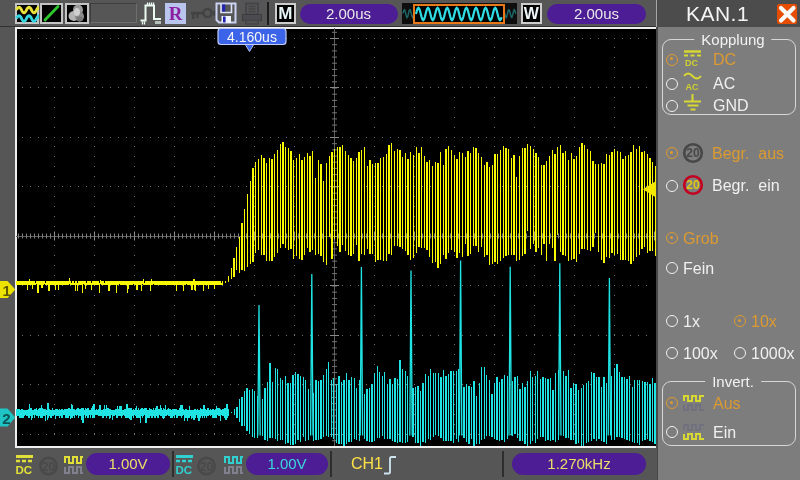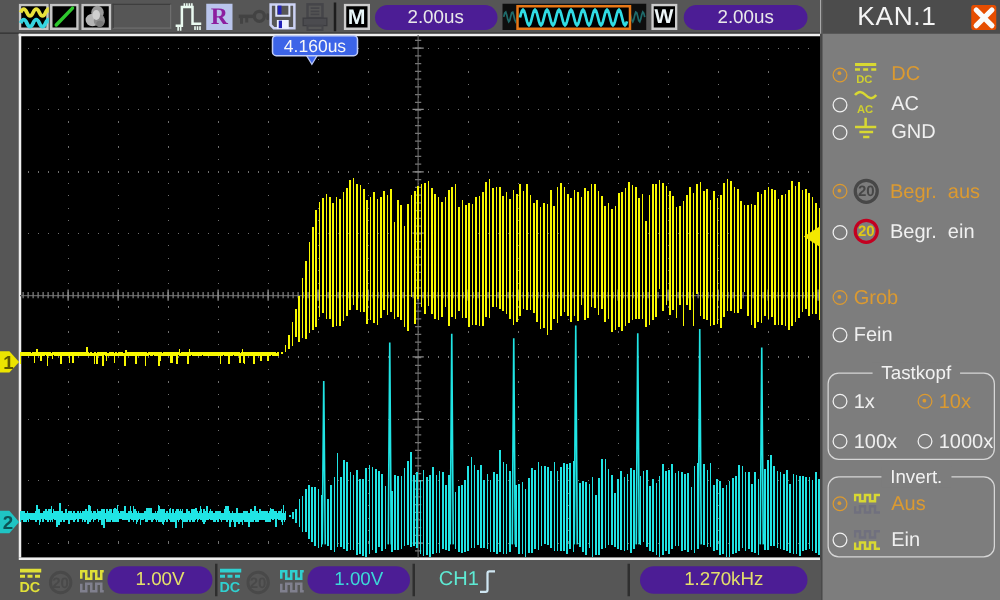--- a/index.html
+++ b/index.html
@@ -107,20 +107,23 @@
 <div class="abs" style="left:656px;top:0;width:1.5px;height:480px;background:#474747;"></div>
 <div class="abs" style="left:655.5px;top:0;width:1.5px;height:27px;background:#a8a8a8;"></div>
 <div class="abs" style="left:657.5px;top:0;width:142.5px;height:27px;background:#4c4c4c;"></div>
 <div class="abs" style="left:657.5px;top:0;width:120px;height:27px;color:#f4f4f4;font-size:21px;
   text-align:center;line-height:27px;letter-spacing:0.5px;">KAN.1</div>
 <div class="abs" style="left:776.5px;top:3.5px;width:20.5px;height:20.5px;background:#e64d00;border-radius:2px;"></div>
 <svg class="abs" style="left:776.5px;top:3.5px;" width="21" height="21" viewBox="0 0 21 21">
  <path d="M4 4 L16.5 16.5 M16.5 4 L4 16.5" stroke="#fafafa" stroke-width="4.2" stroke-linecap="round"></path>
 </svg>
 
+<div class="grp" style="top:38.5px;height:76px;">
+      <div class="gt" style="margin-left:4px;">Kopplung</div>
+    </div>
 <div class="radio sel" style="left:666px;top:53.5px;">
       <i></i>
     </div>
 <svg class="abs" style="left:683px;top:50px;" width="20" height="19" viewBox="0 0 20 19">
  <path d="M1 1.5 h17" stroke="#d8d832" stroke-width="2.4"></path>
  <path d="M1 5.5 h4 m2.5 0 h4 m2.5 0 h4" stroke="#d8d832" stroke-width="2"></path>
  <text x="2" y="16" font-size="9" font-weight="bold" fill="#cfcf30" font-family="Liberation Sans">DC</text>
 </svg>
 <div class="lbl sel" style="left:713px;top:51px;">DC</div>
 <div class="radio" style="left:666px;top:77.5px;"></div>
@@ -150,23 +153,20 @@
 </svg>
 <div class="lbl" style="left:712px;top:177px;">Begr.&nbsp; ein</div>
 
 <div class="radio sel" style="left:666px;top:232px;">
       <i></i>
     </div>
 <div class="lbl sel" style="left:683px;top:229.5px;">Grob</div>
 <div class="radio" style="left:666px;top:262px;"></div>
 <div class="lbl" style="left:683px;top:259.5px;">Fein</div>
 
-<div class="grp" style="top:297.5px;height:70px;">
-      <div class="gt" style="margin-left:4px;">Tastkopf</div>
-    </div>
 <div class="radio" style="left:666px;top:315px;"></div>
 <div class="lbl" style="left:683px;top:312.5px;">1x</div>
 <div class="radio sel" style="left:734px;top:315px;">
       <i></i>
     </div>
 <div class="lbl sel" style="left:751px;top:312.5px;">10x</div>
 <div class="radio" style="left:666px;top:347px;"></div>
 <div class="lbl" style="left:683px;top:344.5px;">100x</div>
 <div class="radio" style="left:734px;top:347px;"></div>
 <div class="lbl" style="left:751px;top:344.5px;">1000x</div>
@@ -252,20 +252,20 @@
  <circle cx="9.5" cy="10" r="8.2" fill="none" stroke="#494949" stroke-width="2.4"></circle>
  <text x="9.5" y="14.5" font-size="12" font-weight="bold" fill="#494949" text-anchor="middle" font-family="Liberation Sans">20</text>
 </svg>
 <svg class="abs" style="left:224px;top:455px;" width="20" height="22" viewBox="0 0 20 22">
  <path d="M1 8 v-6 h4 v6 h4 v-6 h4 v6 h4 v-6 h2" fill="none" stroke="#30d0d0" stroke-width="2"></path>
  <path d="M1 12 v6 h4 v-6 h4 v6 h4 v-6 h4 v6 h2" fill="none" stroke="#80808e" stroke-width="2"></path>
 </svg>
 <div class="pill" style="left:246px;top:453px;width:82px;height:22px;line-height:21px;color:#3cd8d8;">1.00V</div>
 <div class="sep" style="left:330px;top:451px;height:26px;"></div>
 
-<div class="abs" style="left:351px;top:455px;color:#5eead4;font-size:16px;line-height:18px;">CH1</div>
+<div class="abs" style="left:351px;top:455px;color:#fde047;font-size:16px;line-height:18px;">CH1</div>
 <svg class="abs" style="left:383px;top:452px;" width="18" height="25" viewBox="0 0 18 25">
  <path d="M1 21.5 h4.5 q1.5 0 1.5 -1.5 v-13.5 q0 -1.5 1.5 -1.5 h4.5" fill="none" stroke="#cfe6f2" stroke-width="1.8"></path>
 </svg>
 <div class="sep" style="left:502px;top:451px;height:26px;"></div>
 <div class="pill" style="left:512px;top:453px;width:134px;height:22px;line-height:21px;color:#e4e06a;">1.270kHz</div>
 
 </div>
 
 </body></html>

